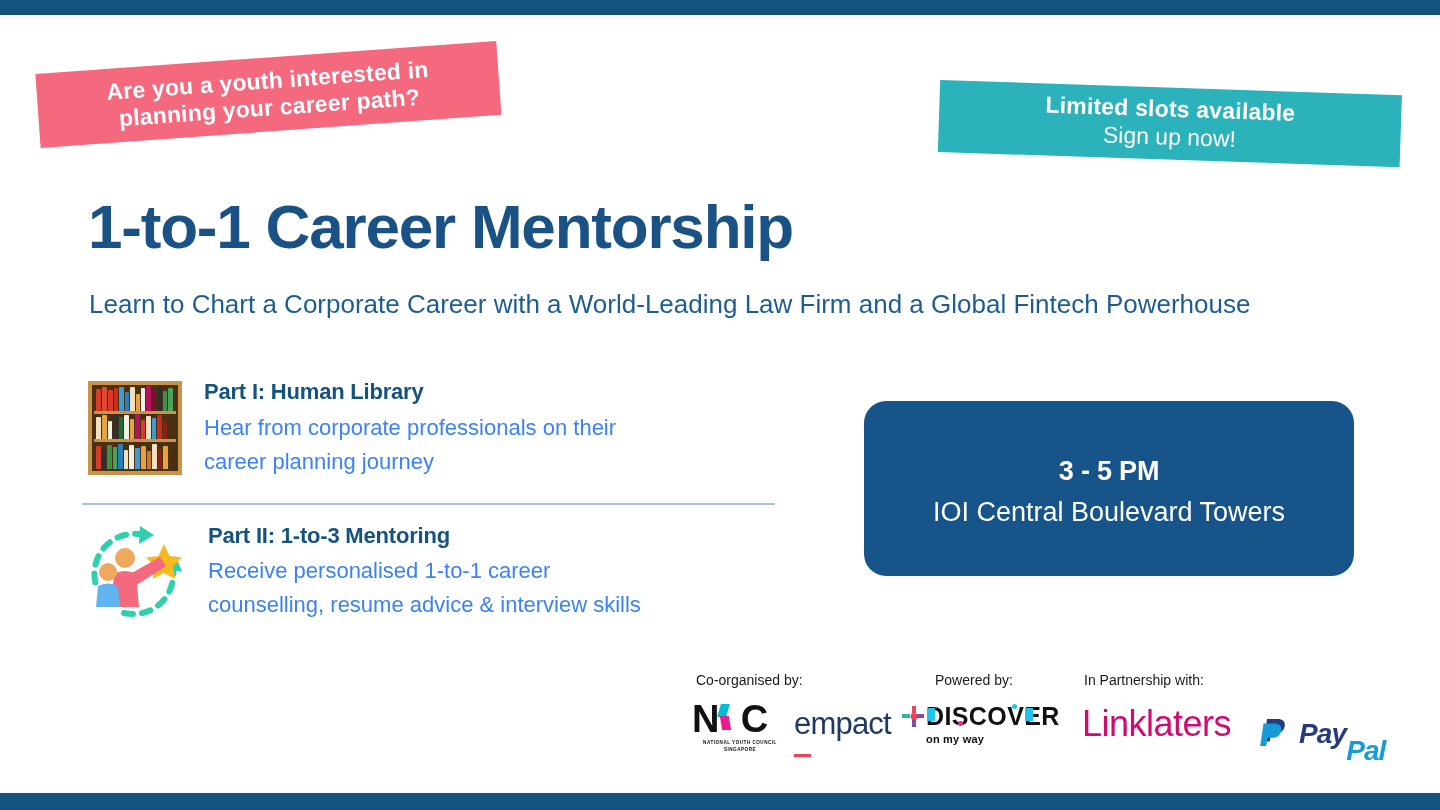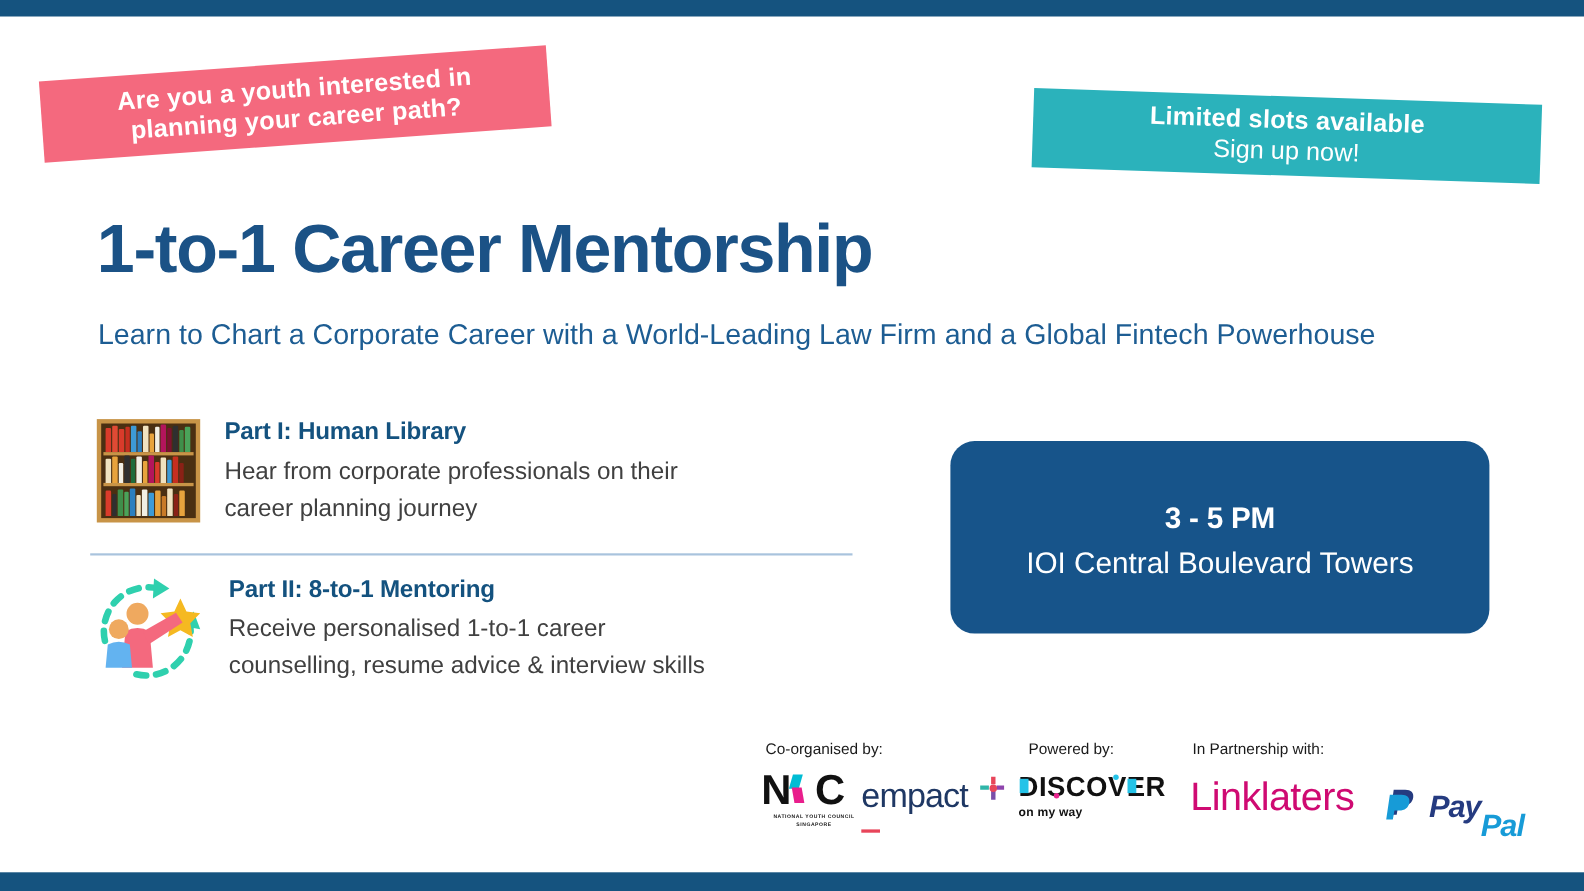--- a/index.html
+++ b/index.html
@@ -80,21 +80,21 @@
   .part-2 { left:80px; top:520px; }
 
   .part-icon { flex:0 0 auto; }
   .part-text { margin-left:22px; }
   .part-2 .part-text { margin-left:18px; }
   .part-title {
     font-size:22px; font-weight:bold; color:#14527f;
     line-height:1.25; letter-spacing:-0.2px; margin-bottom:5px;
   }
   .part-desc {
-    font-size:22px; color:#404040; line-height:1.55; font-weight:normal;
+    font-size:22px; color:#3b82f6; line-height:1.55; font-weight:normal;
   }
 
   .divider {
     position:absolute; left:82px; top:503px; width:693px; height:2px;
     background:#a9c3dd;
   }
 
   
   .event-card {
     position:absolute; left:864px; top:401px;
@@ -144,21 +144,21 @@
   .nyc-y-cyan {
     position:absolute; left:2px; top:4px; width:9px; height:13px;
     background:#00bcd4; transform:skewX(-16deg);
   }
   .nyc-y-pink {
     position:absolute; left:4px; top:16px; width:9px; height:14px;
     background:#e91e8c; transform:skewX(10deg);
   }
 
   
-  .logo-empact { left:87px; top:36px; width:130px; height:44px; }
+  .logo-empact { left:98px; top:36px; width:130px; height:44px; }
   .empact-word {
     font-size:31px; color:#1f3864; font-weight:normal; letter-spacing:-0.8px;
     line-height:1; display:inline-block; position:relative;
   }
   .empact-underline {
     position:absolute; left:0px; bottom:-5px; width:17px; height:3px;
     background:#e8455a;
   }
   .empact-pinwheel { position:absolute; left:108px; top:-2px; }
 
@@ -311,21 +311,21 @@
         <circle cx="45" cy="38" r="10" fill="#efa95f"></circle>
         <path d="M 34 54 q 11 -6 22 0 l 3 33 l -28 0 Z" fill="#f4697e"></path>
         <path d="M 50 54 L 80 37 L 86 46 L 55 66 Z" fill="#f4697e"></path>
 
         <circle cx="28" cy="52" r="9" fill="#efa95f"></circle>
         <path d="M 18 66 q 10 -5 20 0 l 2 21 l -24 0 Z" fill="#63b3f0"></path>
       </svg>
     </div>
   </div>
   <div class="part-text">
-    <div class="part-title">Part II: 8-to-1 Mentoring</div>
+    <div class="part-title">Part II: 1-to-3 Mentoring</div>
     <div class="part-desc">Receive personalised 1-to-1 career</div>
     <div class="part-desc">counselling, resume advice &amp; interview skills</div>
   </div>
 </div>
 
 <div class="event-card">
   <div class="event-line2">3 - 5 PM</div>
   <div class="event-line3">IOI Central Boulevard Towers</div>
 </div>
 

